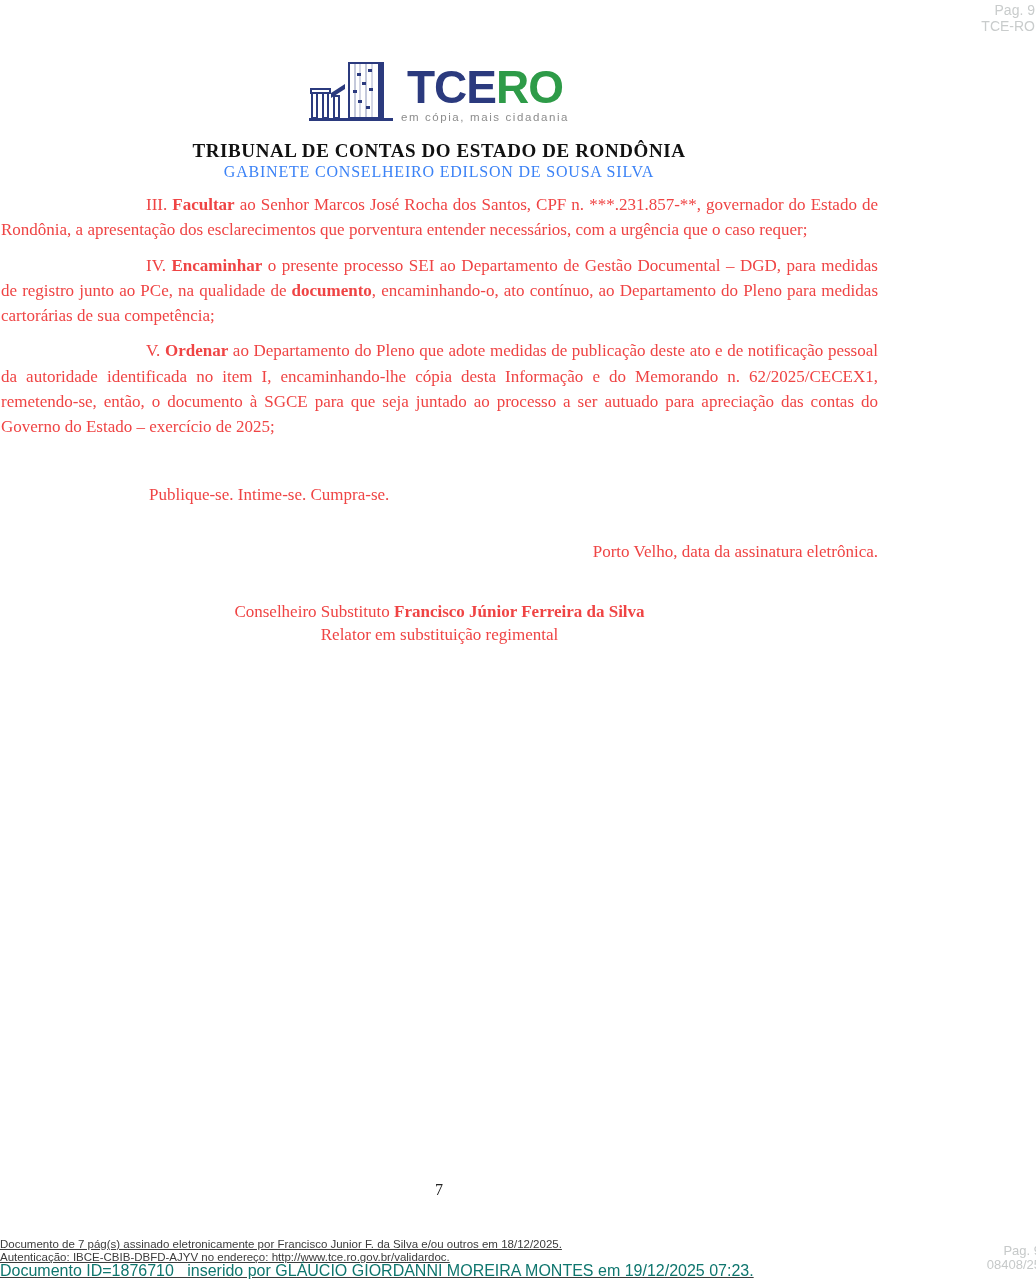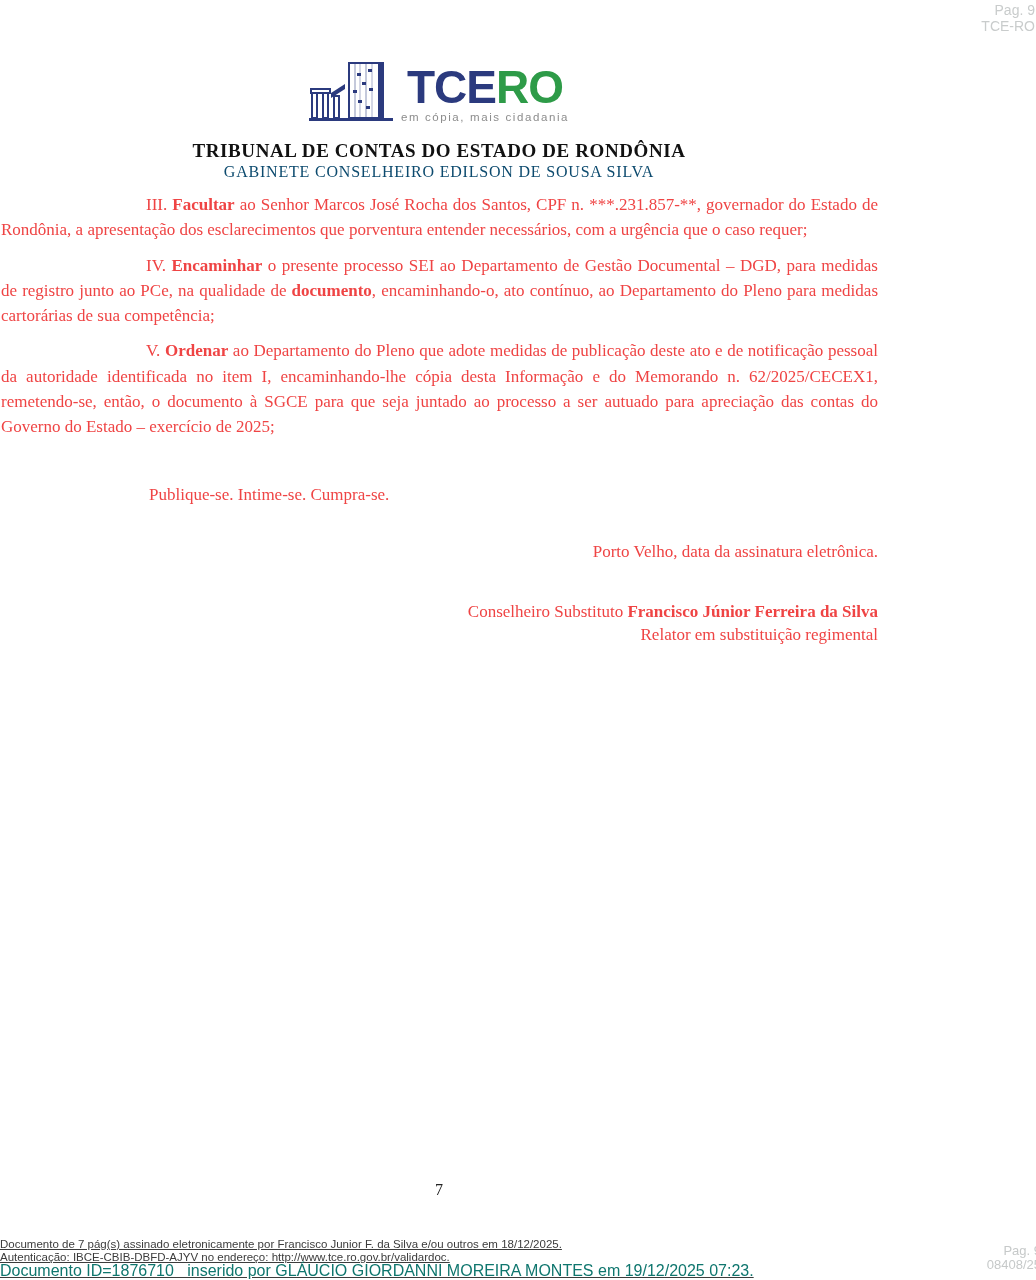--- a/index.html
+++ b/index.html
@@ -68,38 +68,38 @@
     font-size: 19px;
     font-weight: bold;
     letter-spacing: 0.6px;
     line-height: 22px;
     color: #111;
   }
   .header-line2 {
     font-size: 16px;
     letter-spacing: 0.8px;
     line-height: 19px;
-    color: #0c4a6e;
+    color: #3b82f6;
   }
 
   
   .doc-body {
     position: absolute;
     top: 192px;
     left: 1px;
     width: 877px;
     font-size: 17px;
     line-height: 25.3px;
     text-align: justify;
     color: #ef4444;
   }
   .doc-body p.item { text-indent: 145px; margin-bottom: 10px; }
   .publish-line { text-indent: 148px; margin-top: 42px; text-align: left; }
   .place-line { text-align: right; margin-top: 32px; }
-  .signature { text-align: right; margin-top: 37px; line-height: 22.5px; }
+  .signature { text-align: center; margin-top: 37px; line-height: 22.5px; }
 
   
   .page-number {
     position: absolute;
     top: 1181px;
     left: 0;
     width: 878px;
     text-align: center;
     font-size: 16px;
     color: #222;

